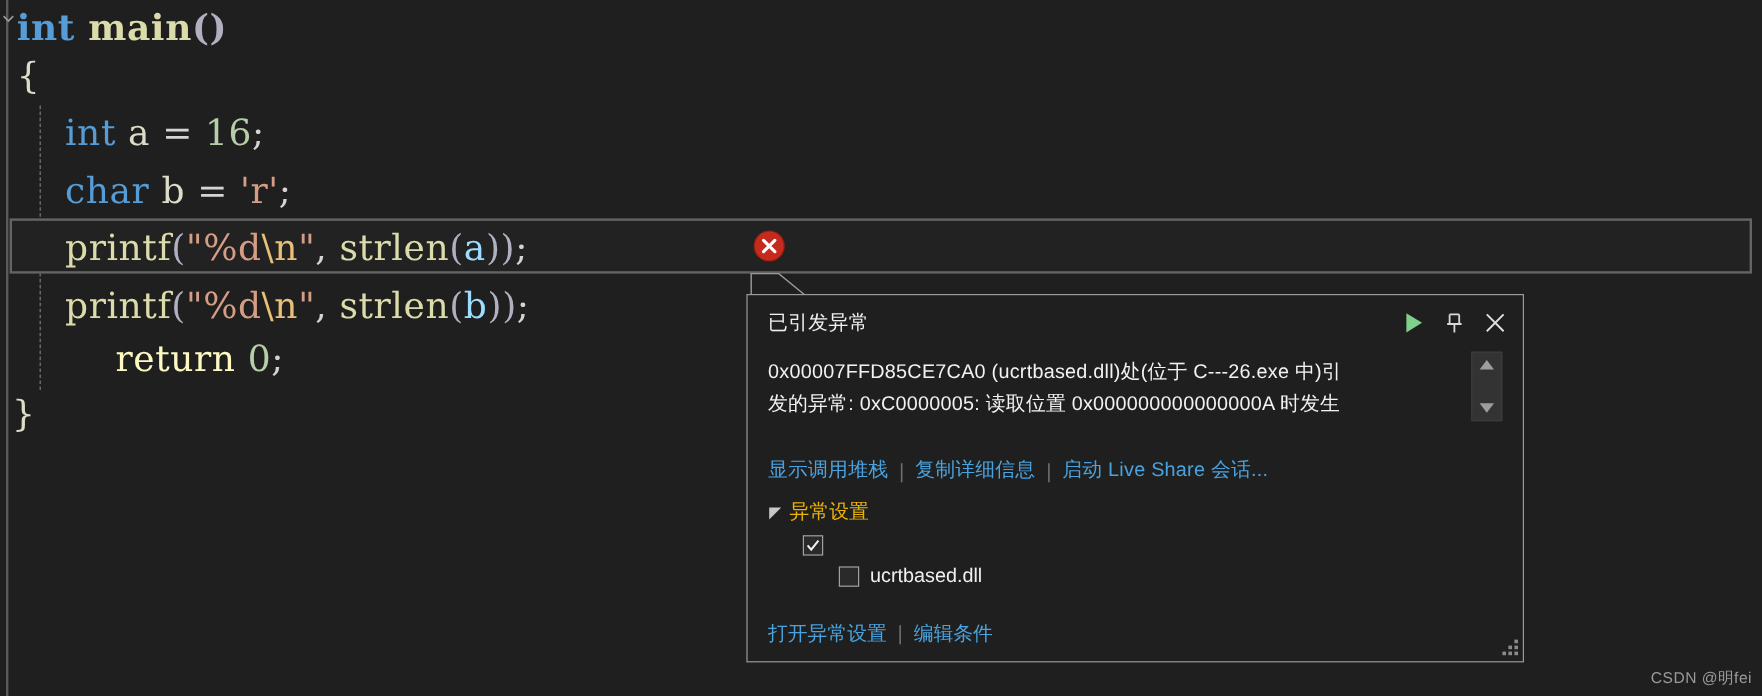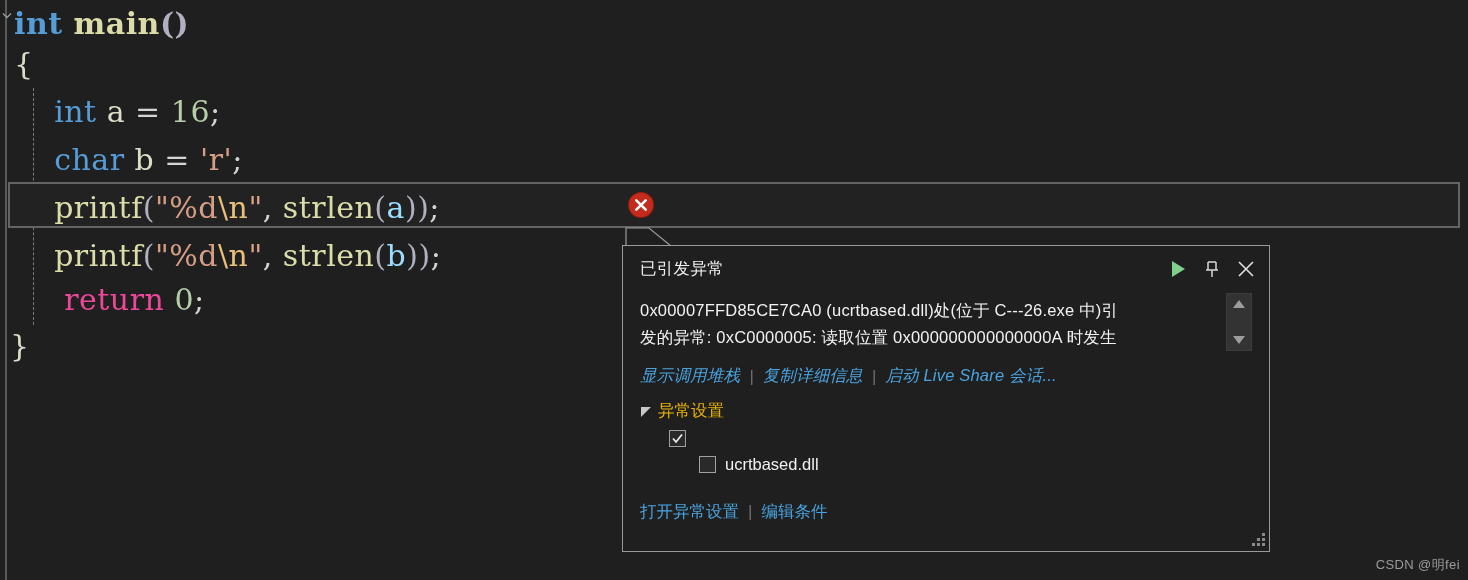--- a/index.html
+++ b/index.html
@@ -82,21 +82,21 @@
     top: 182px;
     width: 1452px;
     height: 46px;
     border: 2px solid #646464;
     box-sizing: border-box;
     background: #222;
   }
 
   
   .k-type    { color: #569cd6; }
-  .k-ret     { color: #ec4899; }
+  .k-ret     { color: #fef9c3; margin-left: 32px; }
   .fn        { color: #dcdcaa; }
   .ident     { color: #9cdcfe; }
   .plain     { color: #dcdcc8; }
   .num       { color: #b5cea8; }
   .str       { color: #d69d85; }
   .esc       { color: #e8c07a; }
   .paren     { color: #b0b0c0; }
   .brace     { color: #dcdcc8; }
   .op        { color: #d4d4d4; }
   .punct     { color: #d4d4d4; }
@@ -188,26 +188,25 @@
     flex-direction: column;
     justify-content: space-between;
     align-items: center;
     padding: 5px 0;
     flex: 0 0 auto;
     margin-top: 1px;
   }
   .msg-scroll svg { display: block; }
 
   .exc-links {
-    margin-top: 14px;
+    margin-top: 30px;
     display: flex;
     align-items: flex-end;
     font-size: 16.5px;
     color: #4aa3df;
-    font-style: italic;
   }
   .exc-links a {
     color: #4aa3df;
     text-decoration: none;
     letter-spacing: 0.2px;
   }
   .link-sep {
     color: #6e6e6e;
     margin: 0 9px;
     font-size: 17px;

